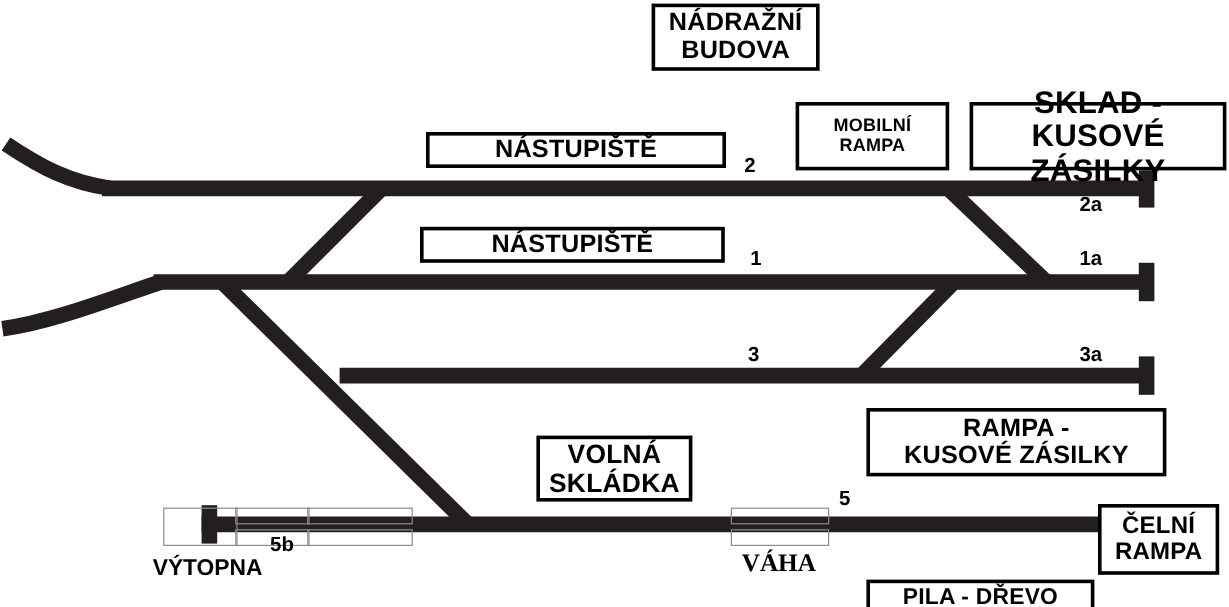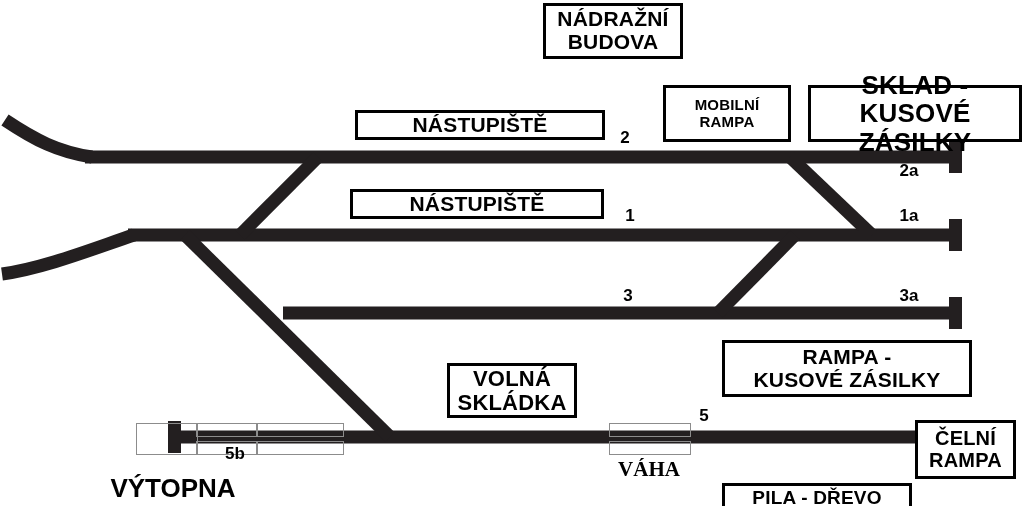--- a/index.html
+++ b/index.html
@@ -119,21 +119,21 @@
   <div class="lbl" style="left:355px;top:110px;width:250px;height:30px;font-size:21px;">NÁSTUPIŠTĚ</div>
   <div class="lbl" style="left:350px;top:189px;width:254px;height:30px;font-size:21px;">NÁSTUPIŠTĚ</div>
   <div class="lbl" style="left:447px;top:363px;width:130px;height:55px;font-size:22px;">VOLNÁ
 SKLÁDKA</div>
   <div class="lbl" style="left:722px;top:340px;width:250px;height:57px;font-size:21px;">RAMPA -
 KUSOVÉ ZÁSILKY</div>
   <div class="lbl" style="left:722px;top:483px;width:190px;height:30px;font-size:19px;">PILA - DŘEVO</div>
   <div class="lbl" style="left:915px;top:420px;width:101px;height:59px;font-size:20px;">ČELNÍ
 RAMPA</div>
 
-  <div class="plain" style="left:118px;top:474px;width:110px;font-size:26px;">VÝTOPNA</div>
+  <div class="plain" style="left:118px;top:464px;width:110px;font-size:19px;">VÝTOPNA</div>
   <div class="plain" style="left:608px;top:458px;width:82px;font-size:21px;font-family:Liberation Serif, serif;">VÁHA</div>
 
   <div class="tracknum" style="left:617px;top:128px;width:16px;height:20px;">2</div>
   <div class="tracknum" style="left:897px;top:161px;width:24px;height:20px;">2a</div>
   <div class="tracknum" style="left:622px;top:206px;width:16px;height:20px;">1</div>
   <div class="tracknum" style="left:897px;top:206px;width:24px;height:20px;">1a</div>
   <div class="tracknum" style="left:620px;top:286px;width:16px;height:20px;">3</div>
   <div class="tracknum" style="left:897px;top:286px;width:24px;height:20px;">3a</div>
   <div class="tracknum" style="left:696px;top:406px;width:16px;height:20px;">5</div>
   <div class="tracknum" style="left:222px;top:408px;width:26px;height:20px;margin-top:36px;">5b</div>

